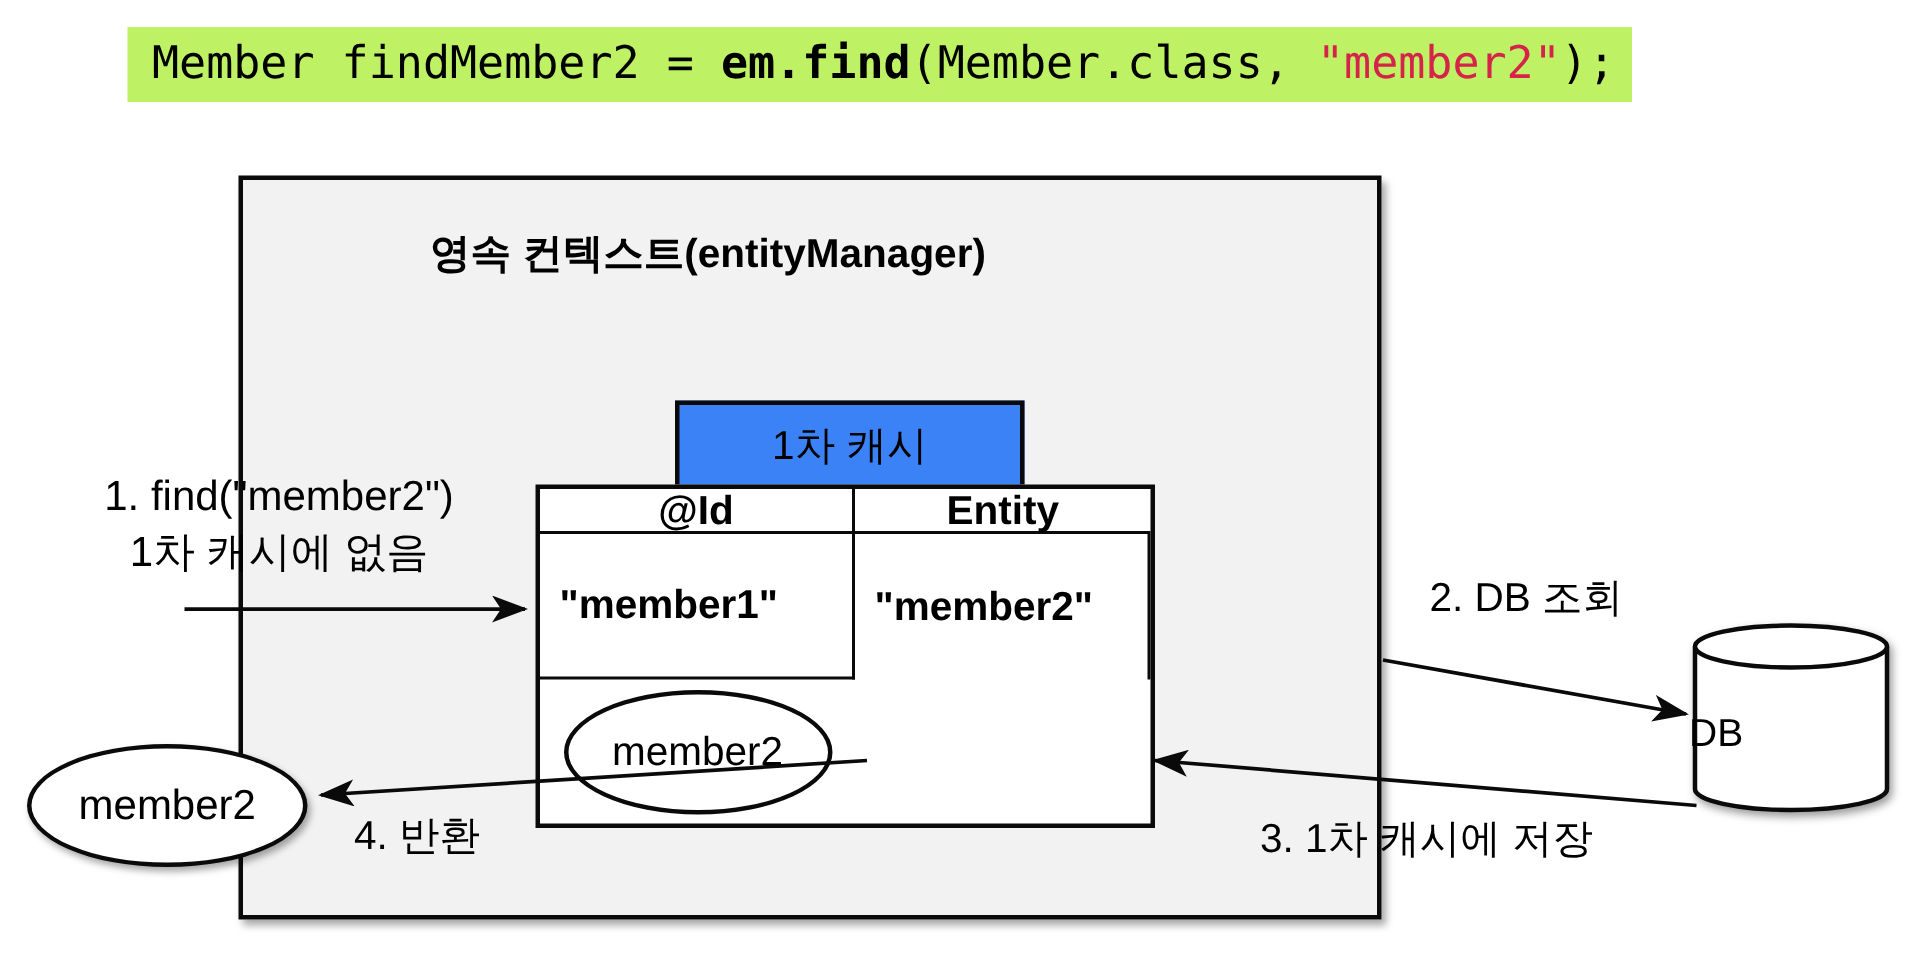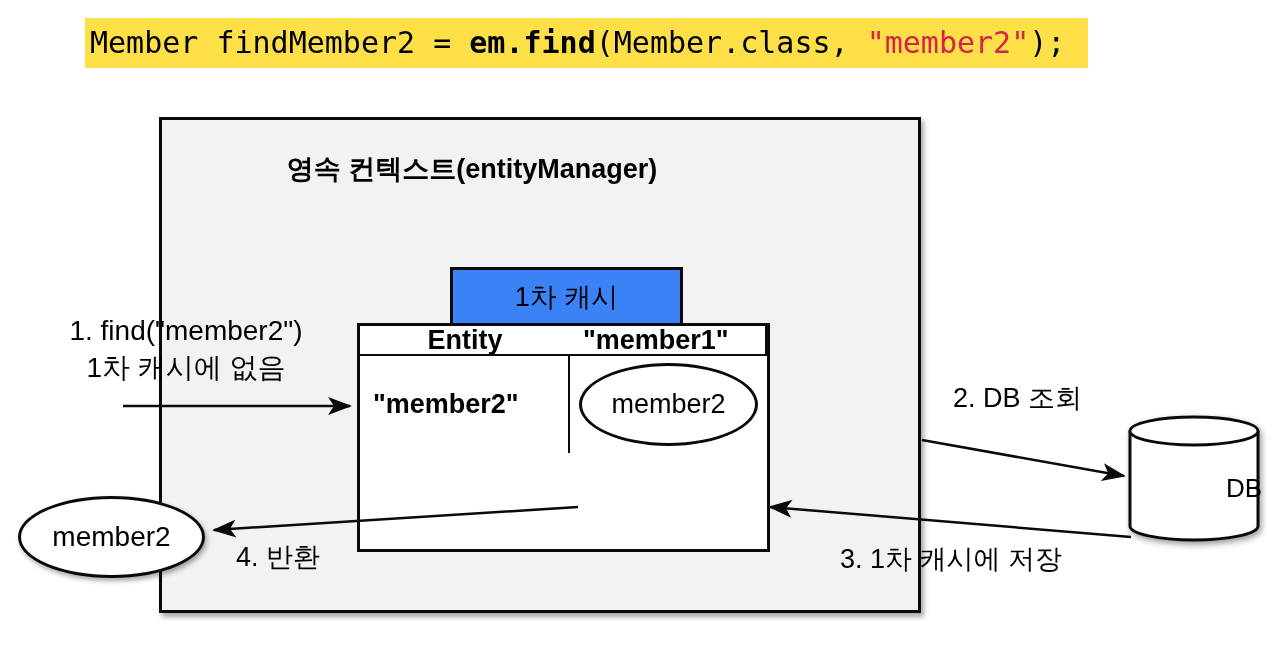--- a/index.html
+++ b/index.html
@@ -2,23 +2,23 @@
 <html><head>
 <meta charset="utf-8">
 <style>
   * { margin: 0; padding: 0; box-sizing: border-box; }
   html, body { width: 1280px; height: 651px; background: #ffffff; overflow: hidden; }
   body { position: relative; font-family: "Liberation Sans", "DejaVu Sans", sans-serif; color: #000; }
 
   
   .code-block {
     position: absolute; left: 85px; top: 18px; width: 1003px; height: 50px;
-    background: #fde047; z-index: 1;
+    background: #bef264; z-index: 1;
     font-family: "DejaVu Sans Mono", "Liberation Mono", monospace;
-    font-size: 30px; line-height: 50px; white-space: pre; padding-left: 5px;
+    font-size: 30px; line-height: 50px; white-space: pre; padding-left: 5px; text-align: center;
   }
   .code-block .b { font-weight: bold; }
   .code-block .s { color: #d62349; }
 
   
   .context-box {
     position: absolute; left: 159px; top: 117px; width: 762px; height: 496px;
     background: #f2f2f2; border: 3px solid #0a0a0a; z-index: 1;
     box-shadow: 3px 4px 5px rgba(0,0,0,0.35);
   }
@@ -62,21 +62,21 @@
     border: 3px solid #0a0a0a; border-radius: 50%; background: #ffffff; z-index: 4;
     display: flex; align-items: center; justify-content: center; font-size: 28px;
     box-shadow: 2px 3px 5px rgba(0,0,0,0.35);
   }
 
   
   .db-cylinder { position: absolute; left: 1126px; top: 412px; z-index: 4;
     filter: drop-shadow(2px 3px 3px rgba(0,0,0,0.4)); }
   .db-label {
     position: absolute; left: 1126px; top: 473px; width: 136px; z-index: 5;
-    text-align: right; font-size: 26px;
+    text-align: left; font-size: 26px;
   }
 
   
   .note { position: absolute; z-index: 5; font-size: 27px; white-space: nowrap; }
   .note-step1 { left: 40px; top: 312px; width: 292px; text-align: center;
     font-size: 28px; line-height: 37px; }
   .note-step2 { left: 953px; top: 380px; }
   .note-step3 { left: 840px; top: 541px; }
   .note-step4 { left: 236px; top: 539px; }
 
@@ -90,20 +90,21 @@
 <div class="code-block"><code><span>Member findMember2 = </span><span class="b">em.find</span><span>(Member.class, </span><span class="s">"member2"</span><span>);</span></code></div>
 
 <div class="context-box"></div>
 <div class="context-title">영속 컨텍스트(entityManager)</div>
 
 <div class="cache-box">
   <span>1차 캐시</span>
 </div>
 
 <div class="cache-table">
+  <div class="cell col1 hdr">@Id</div>
   <div class="cell hdr">Entity</div>
 
   <div class="cell col1 rowline idcell">"member1"</div>
 
   <div class="cell col1 idcell">"member2"</div>
   <div class="cell entcell">
     <div class="entity-ellipse">
       <span>member2</span>
     </div>
   </div>

